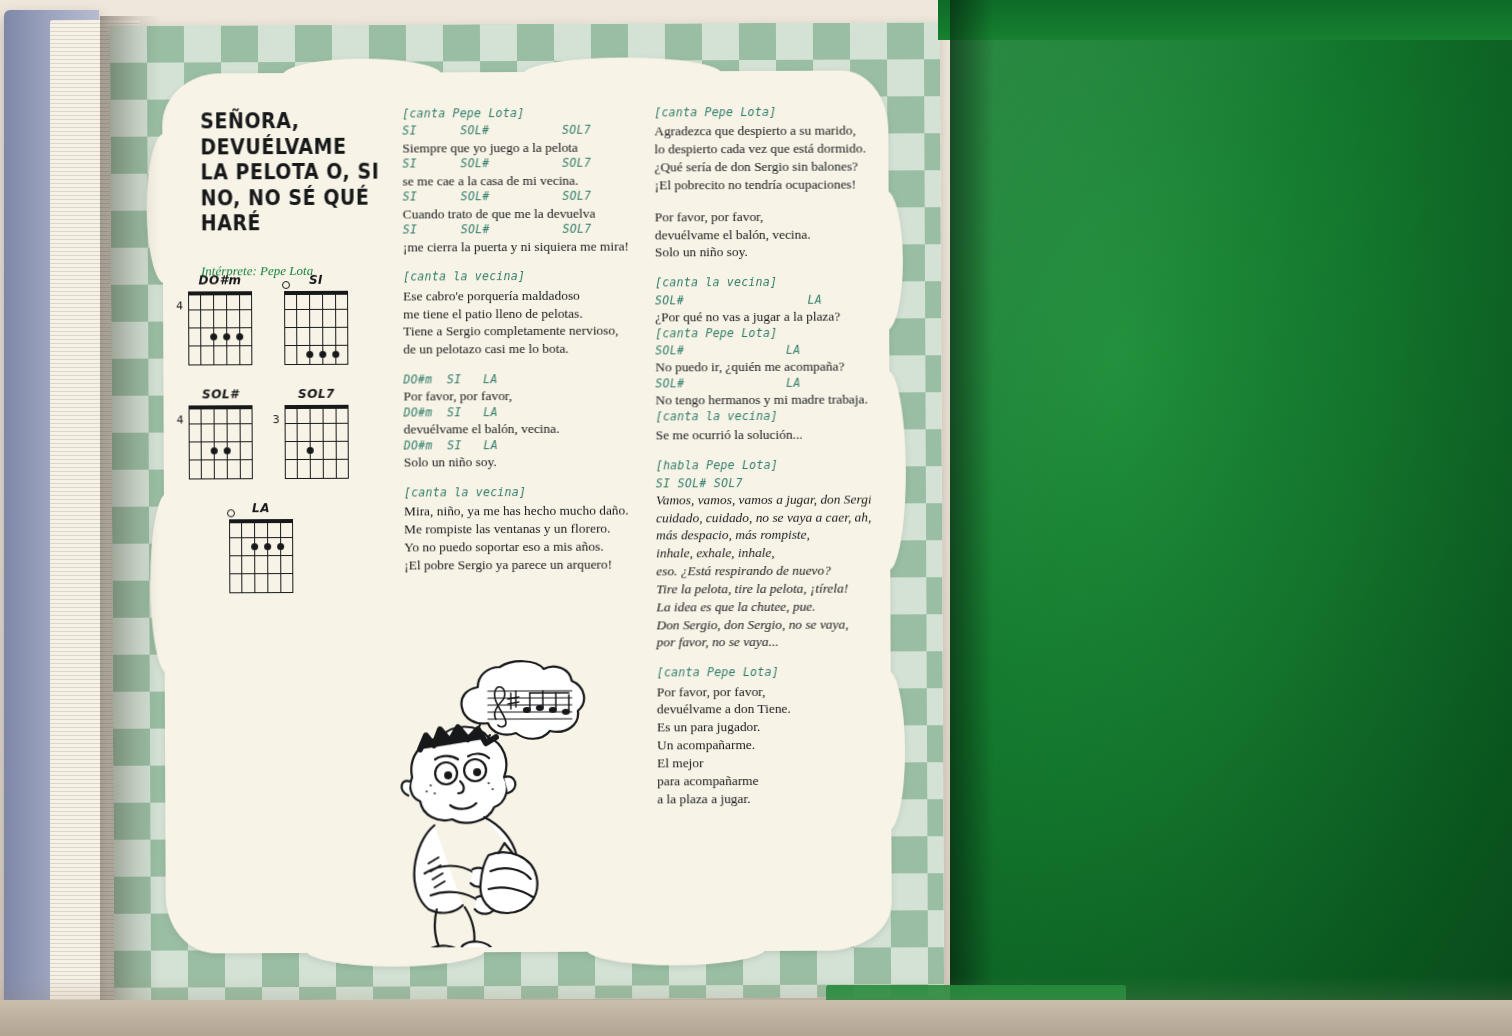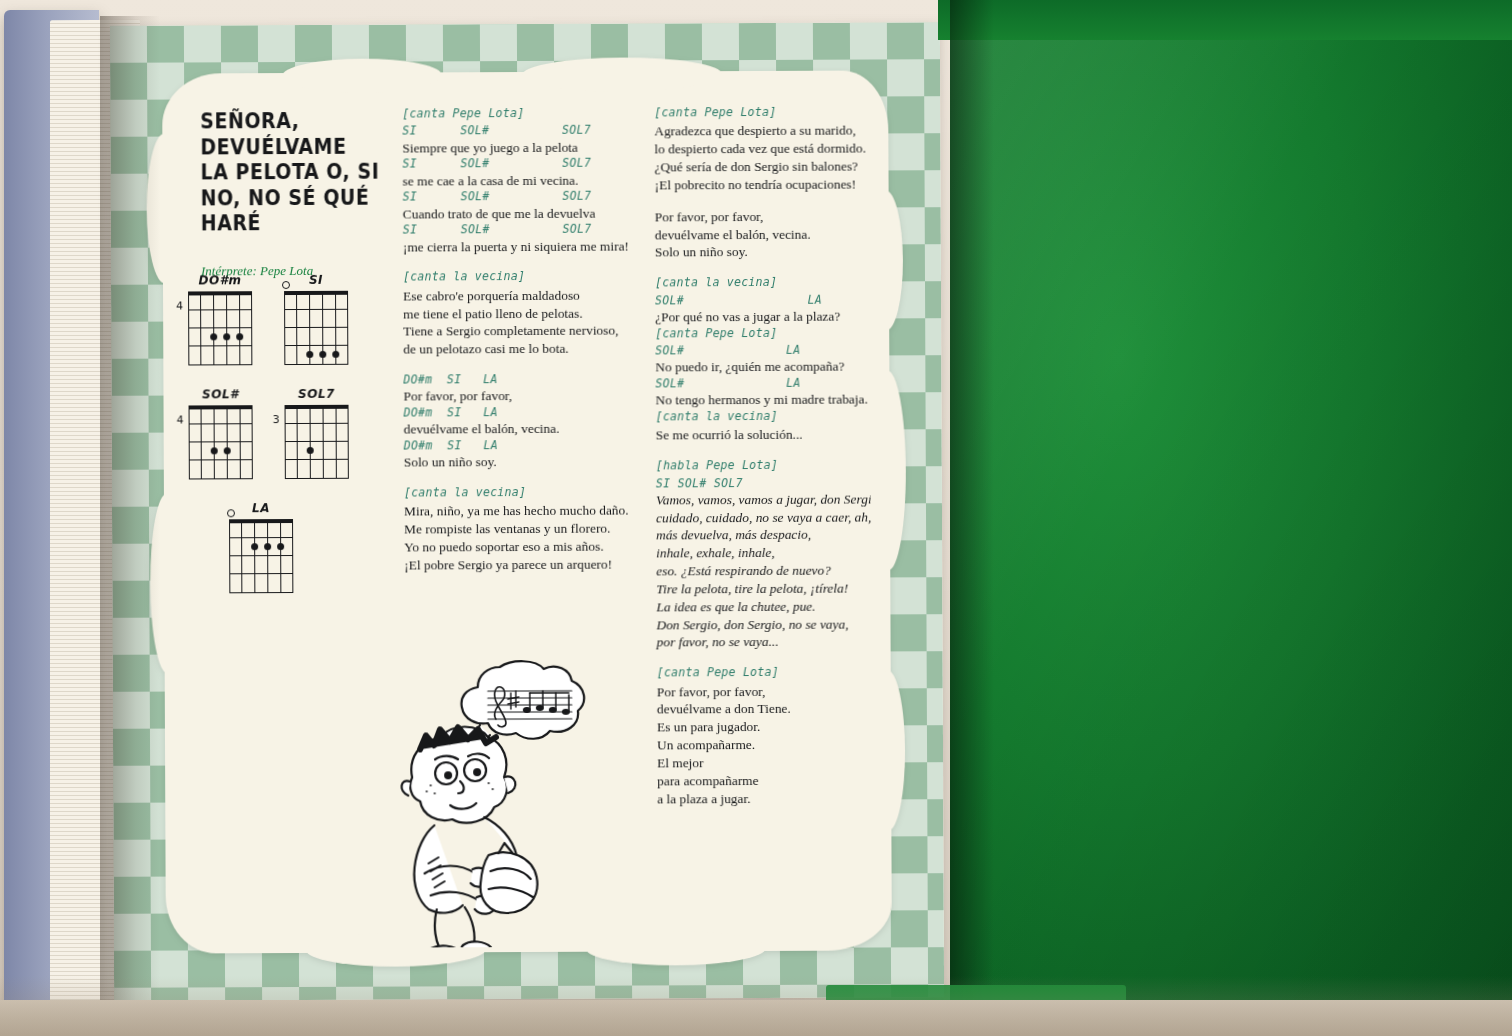--- a/index.html
+++ b/index.html
@@ -315,21 +315,21 @@
               <div class="line">No tengo hermanos y mi madre trabaja.</div>
               <div class="cue">[canta la vecina]</div>
               <div class="line">Se me ocurrió la solución...</div>
             </div>
 
             <div class="stanza">
               <div class="cue">[habla Pepe Lota]</div>
               <div class="chordline">SI SOL# SOL7</div>
               <div class="line it">Vamos, vamos, vamos a jugar, don Sergio,</div>
               <div class="line it">cuidado, cuidado, no se vaya a caer, ah,</div>
-              <div class="line it">más devuelva, más despacio,</div>
+              <div class="line it">más despacio, más rompiste,</div>
               <div class="line it">inhale, exhale, inhale,</div>
               <div class="line it">eso. ¿Está respirando de nuevo?</div>
               <div class="line it">Tire la pelota, tire la pelota, ¡tírela!</div>
               <div class="line it">La idea es que la chutee, pue.</div>
               <div class="line it">Don Sergio, don Sergio, no se vaya,</div>
               <div class="line it">por favor, no se vaya...</div>
             </div>
 
             <div class="stanza">
               <div class="cue">[canta Pepe Lota]</div>

